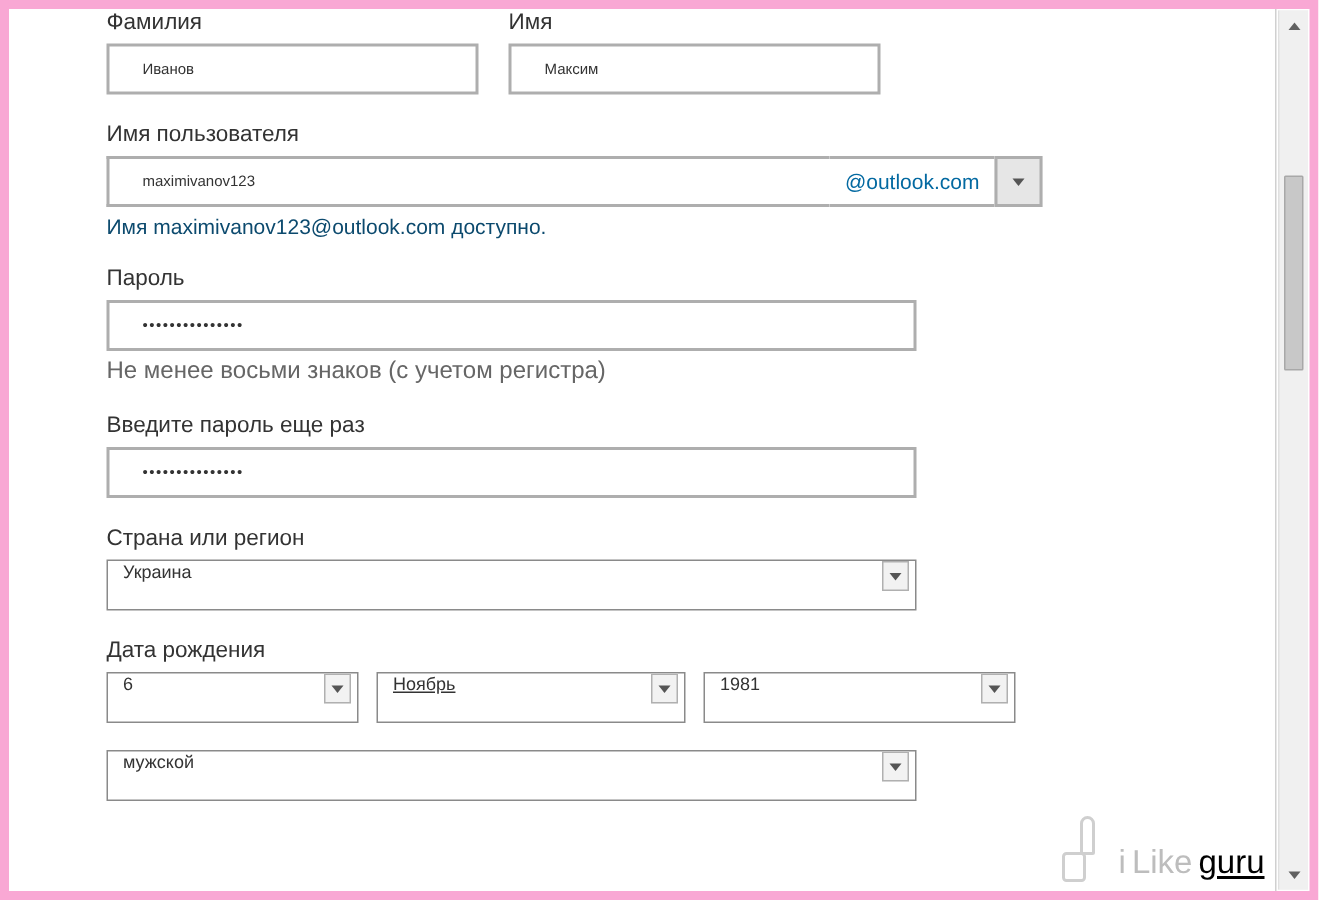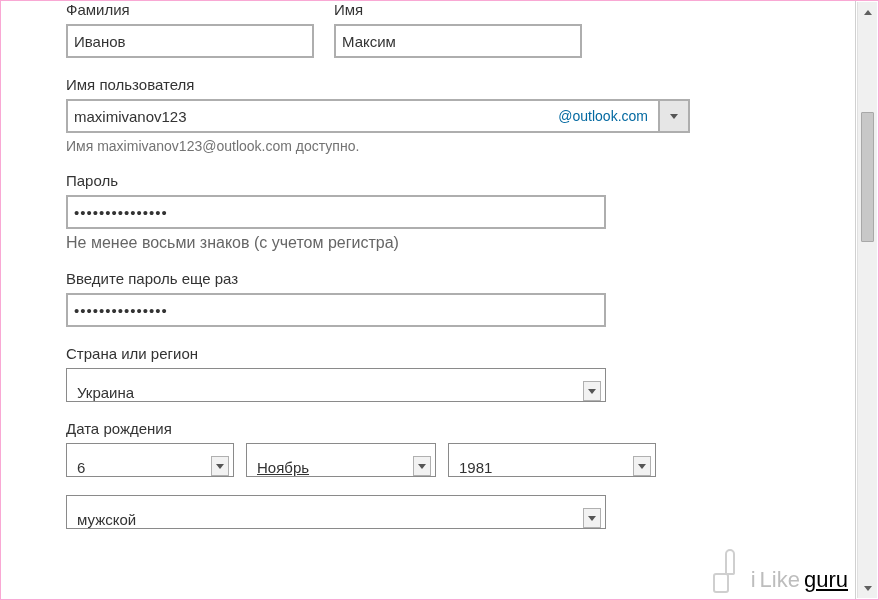--- a/index.html
+++ b/index.html
@@ -9,21 +9,21 @@
       color: #333;
       background: #fff;
       width: 879px;
       height: 600px;
       position: relative;
       overflow: hidden;
     }
     .window {
       position: absolute;
       top: 0; left: 0; right: 0; bottom: 0;
-      border: 1px solid #f9a8d4;
+      border: 6px solid #f9a8d4;
       background: #fff;
     }
     .content {
       position: absolute;
       top: 0;
       left: 0;
       right: 22px;
       bottom: 0;
       padding: 0 0 0 65px;
       overflow: hidden;
@@ -37,30 +37,30 @@
       margin-bottom: 6px;
       display: block;
     }
     .hint {
       font-size: 16px;
       color: #666;
       margin-top: 5px;
     }
     .available {
       font-size: 14px;
-      color: #737373;
+      color: #0c4a6e;
       margin-top: 5px;
     }
     .name-row { display: flex; gap: 20px; }
     .name-col { display: flex; flex-direction: column; }
     .input {
       height: 34px;
       border: 2px solid #aeaeae;
-      padding: 0 6px;
-      font-size: 15px;
+      padding: 0 22px;
+      font-size: 10px;
       color: #333;
       background: #fff;
       font-family: inherit;
     }
     .input-surname, .input-firstname { width: 248px; }
     .username-wrap {
       display: flex;
       width: 624px;
     }
     .input-username {
@@ -93,39 +93,39 @@
       border-left: 4px solid transparent;
       border-right: 4px solid transparent;
       border-top: 5px solid #555;
     }
     .input-password { width: 540px; letter-spacing: 1px; }
     .select {
       height: 34px;
       border: 1px solid #8a8a8a;
       background: #fff;
       display: flex;
-      align-items: flex-end;
+      align-items: flex-start;
       justify-content: space-between;
       padding: 0 4px 0 10px;
-      font-size: 15px;
+      font-size: 12px;
       cursor: pointer;
     }
     .select-wide { width: 540px; }
     .select-arrow {
       width: 18px;
       height: 20px;
       border: 1px solid #b0b0b0;
       background: #f2f2f2;
       display: flex;
       align-items: center;
       justify-content: center;
     }
     .dob-row { display: flex; gap: 12px; }
     .select-day { width: 168px; }
-    .select-month { width: 190px; text-decoration: underline; }
+    .select-month { width: 206px; text-decoration: underline; }
     .select-year { width: 208px; }
     .scrollbar {
       position: absolute;
       right: 1px;
       top: 1px;
       bottom: 1px;
       width: 20px;
       background: #f0f0f0;
       border-left: 1px solid #e0e0e0;
     }

